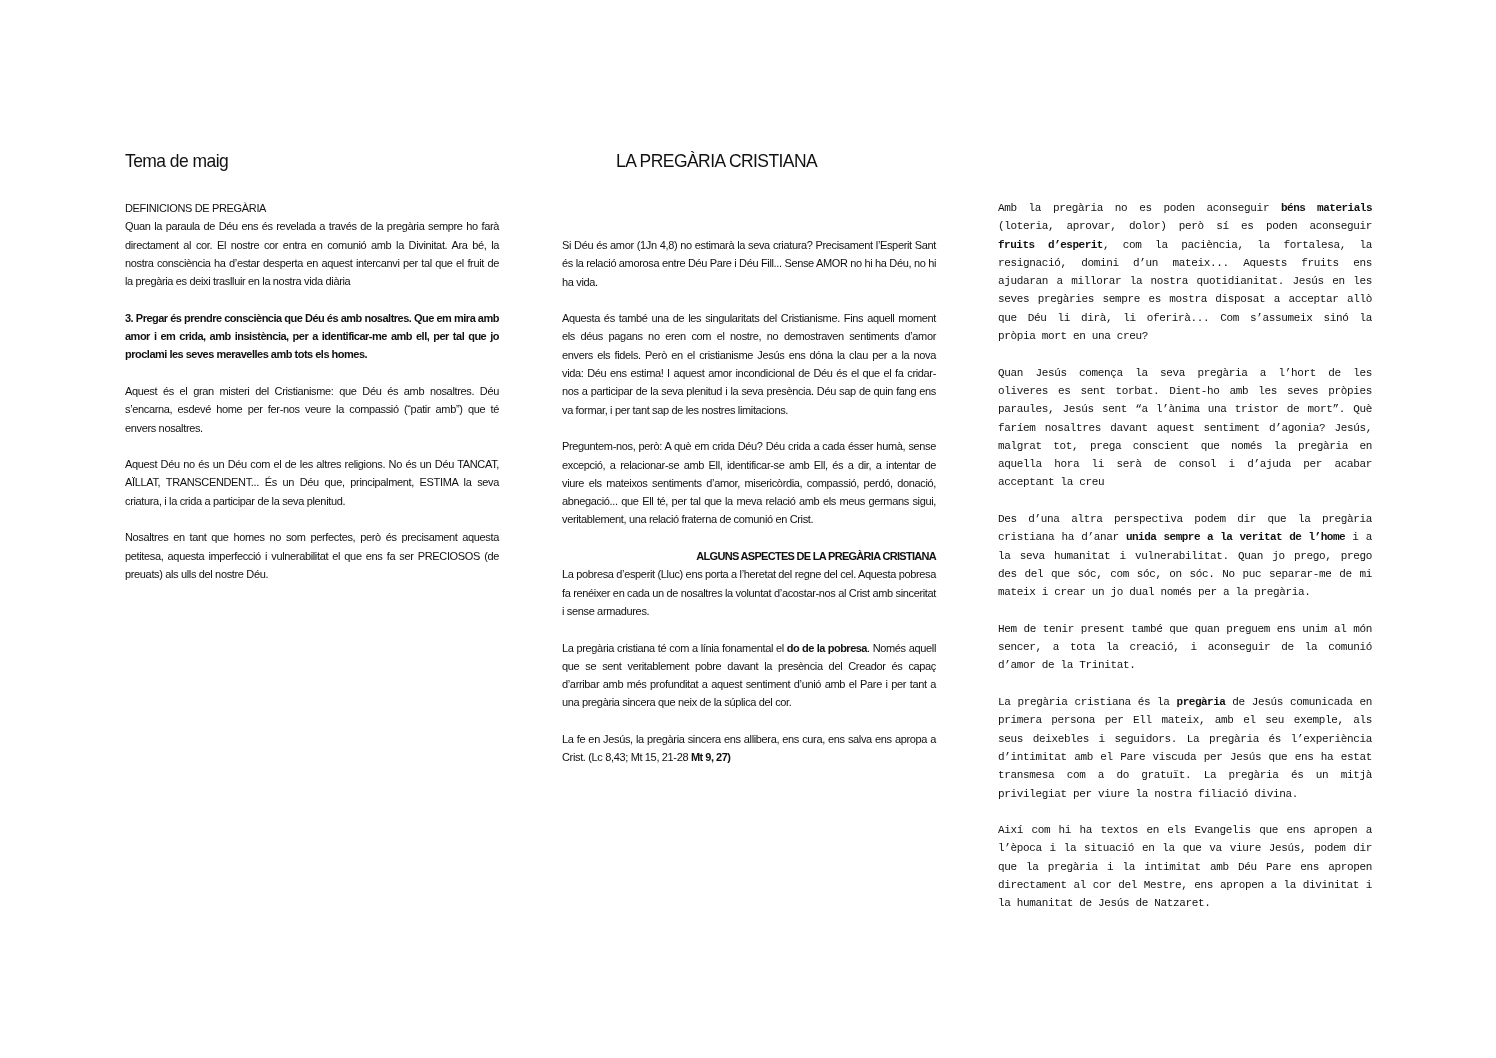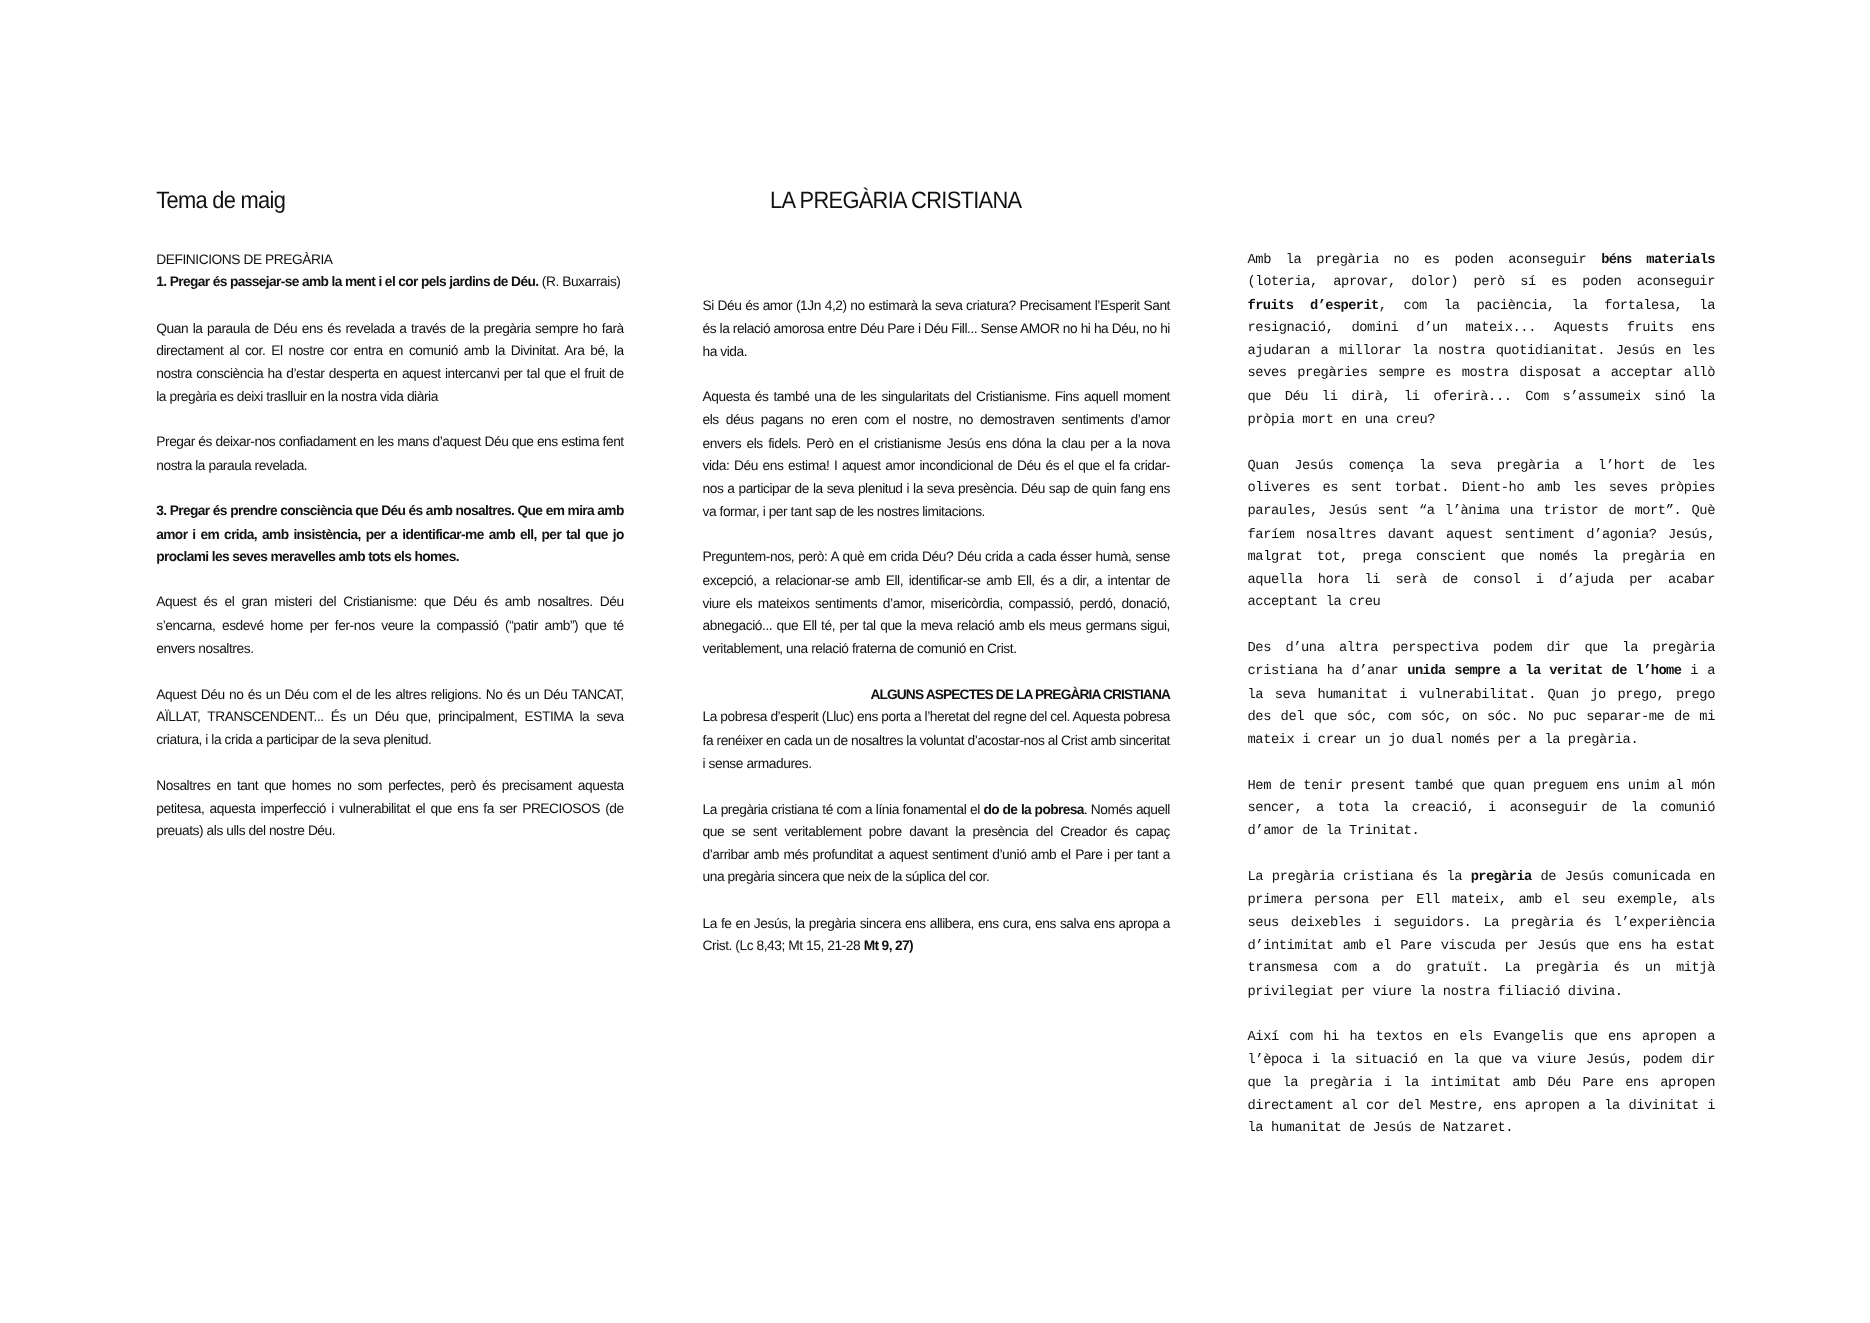--- a/index.html
+++ b/index.html
@@ -34,33 +34,29 @@
 </head>
 <body>
 
 <div class="page">
 
   <div class="title-left">Tema de maig</div>
   <div class="title-center">LA PREGÀRIA CRISTIANA</div>
 
   <div class="col" id="col-left">
     <p class="nomargin">DEFINICIONS DE PREGÀRIA</p>
-    <p>
-      <span class="b">1. Pregar és passejar-se amb la ment i el cor pels jardins de Déu.</span><span> (R. Buxarrais)</span>
-    </p>
     <p>Quan la paraula de Déu ens és revelada a través de la pregària sempre ho farà directament al cor. El nostre cor entra en comunió amb la Divinitat. Ara bé, la nostra consciència ha d’estar desperta en aquest intercanvi per tal que el fruit de la pregària es deixi traslluir en la nostra vida diària</p>
-    <p>Pregar és deixar-nos confiadament en les mans d’aquest Déu que ens estima fent nostra  la paraula revelada.</p>
     <p class="b">3. Pregar és prendre consciència que Déu és amb nosaltres. Que em mira amb amor i em crida, amb insistència, per a identificar-me amb ell, per tal que jo proclami les seves meravelles amb tots els homes.</p>
     <p>Aquest és el gran misteri del Cristianisme: que Déu és amb nosaltres. Déu s’encarna, esdevé home per fer-nos veure la compassió (“patir amb”) que té envers nosaltres.</p>
     <p>Aquest Déu no és un Déu com el de les altres religions. No és un Déu TANCAT, AÏLLAT, TRANSCENDENT... És un Déu que, principalment,  ESTIMA la seva criatura, i la crida a participar de la seva plenitud.</p>
     <p class="nomargin">Nosaltres en tant que homes no som perfectes, però és precisament aquesta petitesa, aquesta imperfecció i vulnerabilitat  el que ens fa ser PRECIOSOS (de preuats) als ulls del nostre Déu.</p>
   </div>
 
   <div class="col" id="col-mid">
-    <p>Si Déu és amor (1Jn 4,2) no estimarà la seva criatura? Precisament l’Esperit Sant és la relació amorosa entre Déu Pare i Déu Fill... Sense AMOR no hi ha Déu, no hi ha vida.</p>
+    <p>Si Déu és amor (1Jn 4,8) no estimarà la seva criatura? Precisament l’Esperit Sant és la relació amorosa entre Déu Pare i Déu Fill... Sense AMOR no hi ha Déu, no hi ha vida.</p>
     <p>Aquesta és també una de les singularitats del Cristianisme. Fins aquell moment els déus pagans no eren com el nostre, no demostraven sentiments d’amor envers els fidels. Però en el cristianisme Jesús ens dóna la clau per a la nova vida: Déu ens estima! I aquest amor incondicional de Déu és el que el fa cridar-nos a participar de la seva plenitud i la seva presència. Déu sap de quin fang ens va formar, i per tant sap de les nostres limitacions.</p>
     <p>Preguntem-nos, però: A què em crida Déu? Déu crida a cada ésser humà, sense excepció, a relacionar-se amb Ell, identificar-se amb Ell, és a dir, a intentar de viure els mateixos sentiments d’amor, misericòrdia, compassió, perdó, donació, abnegació... que Ell té, per tal que la meva relació amb els meus germans sigui, veritablement, una relació fraterna de comunió en Crist.</p>
     <p class="nomargin h">ALGUNS ASPECTES DE LA PREGÀRIA CRISTIANA</p>
     <p>La pobresa d’esperit (Lluc) ens porta a l’heretat del regne del cel. Aquesta pobresa fa renéixer en cada un de nosaltres la voluntat d’acostar-nos al Crist amb sinceritat i sense armadures.</p>
     <p>
       <span>La pregària cristiana té com a línia fonamental el </span><span class="b">do de la pobresa</span><span>. Només aquell que se sent veritablement pobre davant la presència del Creador és capaç d’arribar amb més profunditat a aquest sentiment d’unió amb el Pare i per tant a una pregària sincera que neix de la súplica del cor.</span>
     </p>
     <p class="nomargin">
       <span>La fe en Jesús, la pregària sincera ens allibera, ens cura, ens salva ens apropa a Crist. (Lc 8,43; Mt 15, 21-28 </span><span class="b">Mt 9, 27)</span>
     </p>

